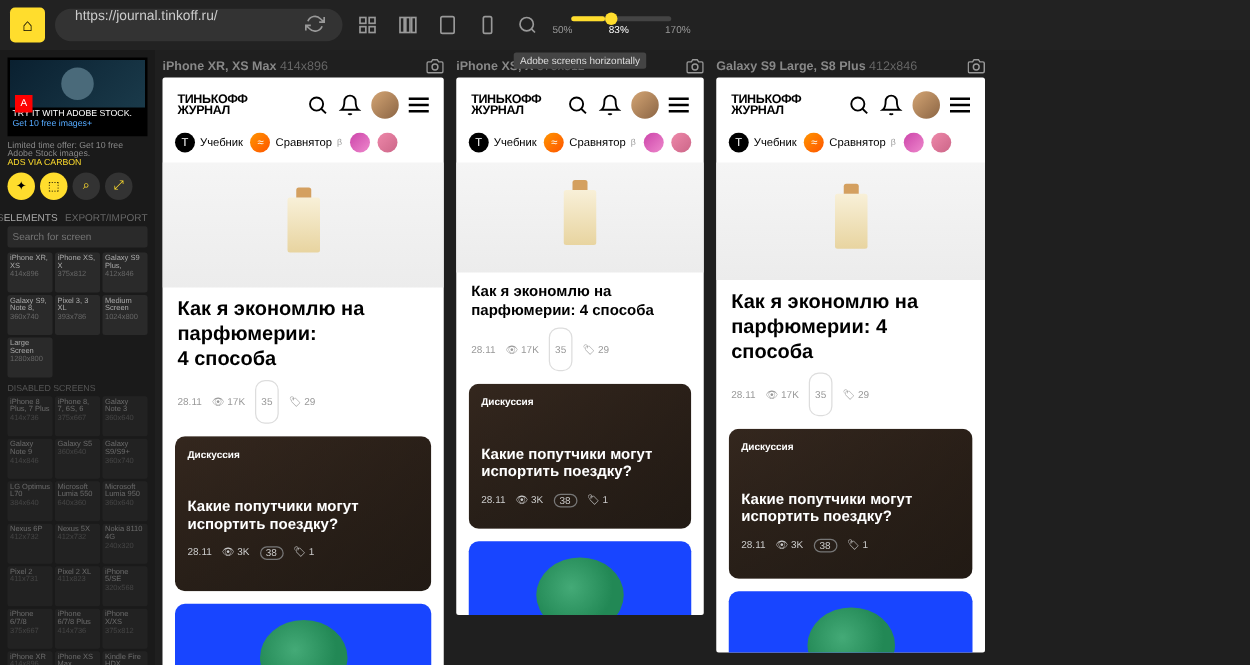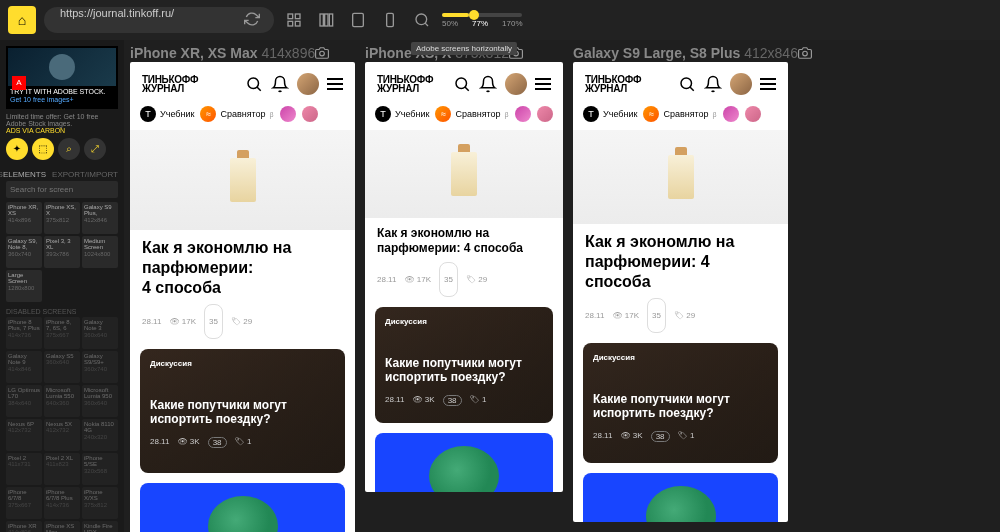--- a/index.html
+++ b/index.html
@@ -7,21 +7,21 @@
 .topbar{height:40px;background:#222;display:flex;align-items:center;padding:0 8px;gap:8px}
 .logo-box{width:28px;height:28px;background:#ffdd2d;border-radius:4px;display:flex;align-items:center;justify-content:center;color:#000;font-weight:bold;font-size:14px}
 .url-bar{flex:0 0 230px;height:26px;background:#333;border-radius:13px;display:flex;align-items:flex-start;padding:0 10px;gap:6px;color:#ccc}
 .url-bar input{background:transparent;border:none;color:#ccc;flex:1;outline:none;font-size:11px}
 .icon-btn{width:24px;height:24px;display:flex;align-items:center;justify-content:center;color:#999;cursor:pointer}
 .icon-btn svg{width:16px;height:16px;stroke:currentColor;fill:none;stroke-width:2}
 .zoom-group{display:flex;align-items:center;gap:4px}
 .slider{width:80px;height:4px;background:#444;position:relative;border-radius:2px}
 .slider-fill{position:absolute;left:0;top:0;height:100%;width:33%;background:#ffdd2d;border-radius:2px}
 .slider-thumb{position:absolute;left:33%;top:-3px;width:10px;height:10px;background:#ffdd2d;border-radius:50%}
-.zoom-labels{display:flex;gap:14px;font-size:8px;color:#999}
+.zoom-labels{display:flex;gap:29px;font-size:8px;color:#999}
 .zoom-labels span.active{color:#fff}
 .topbar-right{margin-left:auto;display:flex;align-items:center;gap:10px}
 .support{color:#ffdd2d;font-size:11px;font-weight:bold}
 .main{display:flex;height:492px}
 .sidebar{width:124px;background:#1a1a1a;padding:6px;overflow:hidden;display:flex;flex-direction:column}
 .ad{background:#000;color:#fff;font-size:7px;line-height:1.2;padding:2px;position:relative;margin-bottom:4px}
 .ad-img{height:38px;background:linear-gradient(135deg,#0a2030,#1a3a4a);display:flex;align-items:center;justify-content:center}
 .ad-face{width:26px;height:26px;background:#4a6a7a;border-radius:50%}
 .ad-badge{position:absolute;top:30px;left:6px;width:14px;height:14px;background:#ff0000;display:flex;align-items:center;justify-content:center;font-size:8px}
 .ad-text{padding:2px;font-size:7px}
@@ -35,21 +35,21 @@
 .section-head{font-size:8px;color:#666;text-transform:uppercase;margin:4px 0 2px;display:flex;justify-content:flex-end}
 .section-head span{cursor:pointer}
 .search-sc{width:100%;background:#2a2a2a;border:none;padding:4px;font-size:8px;color:#888;margin-bottom:4px;border-radius:2px}
 .sc-grid{display:flex;flex-wrap:wrap;gap:2px}
 .sc{width:36px;height:32px;background:#2a2a2a;border-radius:2px;padding:2px;font-size:6px;color:#aaa;line-height:1.1;cursor:pointer;overflow:hidden}
 .sc .dim{color:#666;font-size:6px}
 .disabled-head{font-size:7px;color:#555;margin:6px 0 2px}
 .viewport-area{flex:1;background:#1f1f1f;overflow:hidden;position:relative;padding:0 6px}
 .device-row{display:flex;gap:10px;padding-top:4px}
 .device-col{display:flex;flex-direction:column;position:relative}
-.device-head{display:flex;align-items:center;font-size:14px;color:#888;padding:2px 0;height:18px}
+.device-head{display:flex;align-items:center;justify-content:space-between;font-size:10px;color:#888;padding:2px 0;height:18px}
 .device-head .cam{width:14px;height:14px}
 .device-frame{background:#fff;border-radius:2px;overflow:hidden;position:relative}
 .d1{width:225px;height:490px}
 .d2{width:198px;height:430px}
 .d3{width:215px;height:460px}
 .tooltip{position:absolute;top:-2px;left:50%;transform:translateX(-50%);background:#444;color:#ddd;font-size:8px;padding:2px 5px;border-radius:2px;white-space:nowrap;z-index:10}
 .site{font-family:Arial;color:#000;font-size:10px}
 .site-header{display:flex;align-items:center;justify-content:space-between;padding:10px 12px;height:44px}
 .site-logo{font-weight:900;font-size:10px;line-height:0.95;letter-spacing:-0.3px}
 .site-icons{display:flex;align-items:center;gap:8px}
@@ -136,21 +136,21 @@
       </svg>
     </span>
   <div class="zoom-group">
     <div style="display:flex;flex-direction:column;gap:2px;align-items:center">
       <div class="slider">
         <div class="slider-fill"></div>
           <div class="slider-thumb"></div>
       </div>
       <div class="zoom-labels">
         <span>50%</span>
-        <span class="active">77%</span>
+        <span class="active">83%</span>
         <span>170%</span>
       </div>
     </div>
   </div>
 </div>
 
 <div class="main">
   <div class="sidebar">
     <div class="ad">
       <div class="ad-img">

